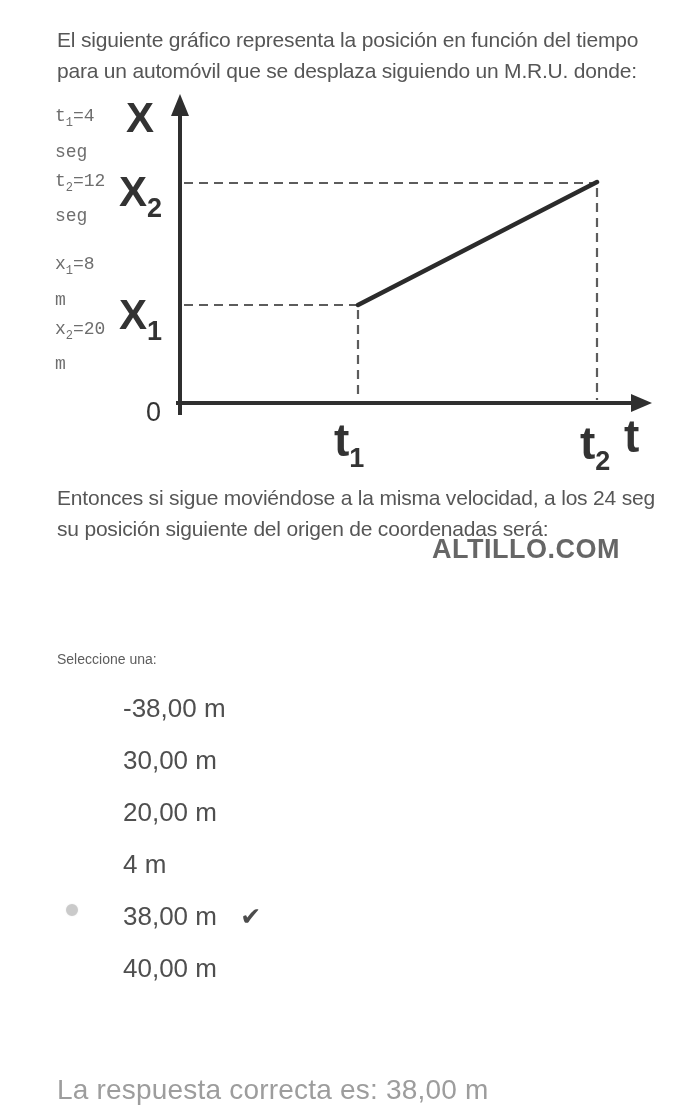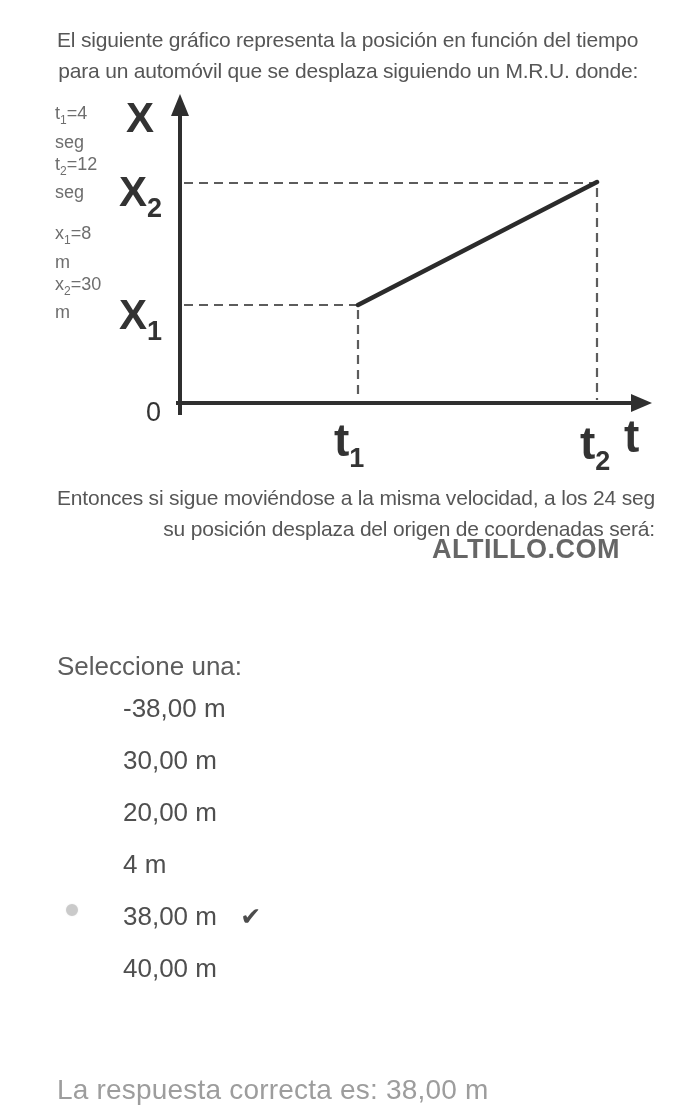--- a/index.html
+++ b/index.html
@@ -1,43 +1,43 @@
 <!DOCTYPE html>
 <html><head>
 <meta charset="utf-8">
 <style>
   * { margin:0; padding:0; box-sizing:border-box; }
   html,body { width:700px; height:1120px; background:#ffffff; }
   body { font-family:"Liberation Sans", sans-serif; position:relative; overflow:hidden; }
 
   .q-text { position:absolute; left:57px; font-size:21px; line-height:31px;
-            color:#565656; letter-spacing:-0.2px;text-align:right; }
+            color:#565656; letter-spacing:-0.2px; }
   .q-top { top:24px; }
   .q-mid { top:469px;margin-top:13px; }
 
   .given { position:absolute; left:55px; top:102px; font-size:18px;
-           color:#6e6e6e; line-height:22px; }
+           color:#6e6e6e; line-height:29px;font-family:Liberation Mono, monospace; }
   .given sub { font-size:12px; }
   .gv.gap { margin-top:19px; }
 
   .graph-svg { position:absolute; left:0; top:90px; }
   .axis   { stroke:#2f2f2f; stroke-width:4; }
   .axfill { fill:#2f2f2f; }
   .dash   { stroke:#5c5c5c; stroke-width:2.2; stroke-dasharray:9 6; fill:none; }
   .series { stroke:#2b2b2b; stroke-width:4.5; stroke-linecap:round; }
   .graph-svg text { fill:#333333; font-family:"Liberation Sans", sans-serif; }
   .big  { font-size:42px; font-weight:600; }
   .bigt { font-size:46px; font-weight:600; }
   .sub-ts { font-size:27px; font-weight:600; }
   .zero { font-size:27px; fill:#4a4a4a; }
 
   .watermark { position:absolute; left:432px; top:534px; font-size:27px;
                font-weight:700; color:#666666; letter-spacing:0.5px; }
 
-  .select-prompt { position:absolute; left:57px; top:651px; font-size:26px;
+  .select-prompt { position:absolute; left:57px; top:651px; font-size:14px;
                    color:#5d5d5d; }
 
   .options { position:absolute; left:0; top:693px; width:662px; }
   .opt { position:relative; height:52px; padding-left:123px;
          font-size:26px; color:#4f4f4f; }
   .opt-label { display:inline-block; }
   .radio { position:absolute; left:66px; top:3px; width:10px; height:10px;
            border:6px solid #cacaca; border-radius:50%; background:#ffffff;
            box-shadow:0 0 2px rgba(0,0,0,0.08); }
   .check { margin-left:16px; color:#4c4c4c; font-size:25px; }
@@ -60,21 +60,21 @@
   </div>
   <div class="gv">
     <div><span>t</span><sub>2</sub><span>=12</span></div>
     <div>seg</div>
   </div>
   <div class="gv gap">
     <div><span>x</span><sub>1</sub><span>=8</span></div>
     <div>m</div>
   </div>
   <div class="gv">
-    <div><span>x</span><sub>2</sub><span>=30</span></div>
+    <div><span>x</span><sub>2</sub><span>=20</span></div>
     <div>m</div>
   </div>
 </div>
 
 <svg class="graph-svg" width="700" height="380" viewBox="0 0 700 380">
   <line class="axis" x1="180" y1="18" x2="180" y2="325"></line>
   <polygon class="axfill" points="180,4 171,26 189,26"></polygon>
   <line class="axis" x1="176" y1="313" x2="636" y2="313"></line>
   <polygon class="axfill" points="652,313 631,304 631,322"></polygon>
 
@@ -89,21 +89,21 @@
   <text class="big" x="119" y="116"><tspan>X</tspan><tspan class="sub-ts" dy="11">2</tspan></text>
   <text class="big" x="119" y="239"><tspan>X</tspan><tspan class="sub-ts" dy="11">1</tspan></text>
   <text class="zero" x="146" y="331">0</text>
   <text class="bigt" x="334" y="366"><tspan>t</tspan><tspan class="sub-ts" dy="11">1</tspan></text>
   <text class="bigt" x="580" y="369"><tspan>t</tspan><tspan class="sub-ts" dy="11">2</tspan></text>
   <text class="bigt" x="624" y="362">t</text>
 </svg>
 
 <div class="q-text q-mid">
   <span>Entonces si sigue moviéndose a la misma velocidad, a los 24 seg</span><br>
-  <span>su posición desplaza del origen de coordenadas será:</span>
+  <span>su posición siguiente del origen de coordenadas será:</span>
 </div>
 
 <div class="watermark">ALTILLO.COM</div>
 
 <div class="select-prompt">Seleccione una:</div>
 
 <div class="options">
   <div class="opt">
     <span class="opt-label">-38,00 m</span>
   </div>

